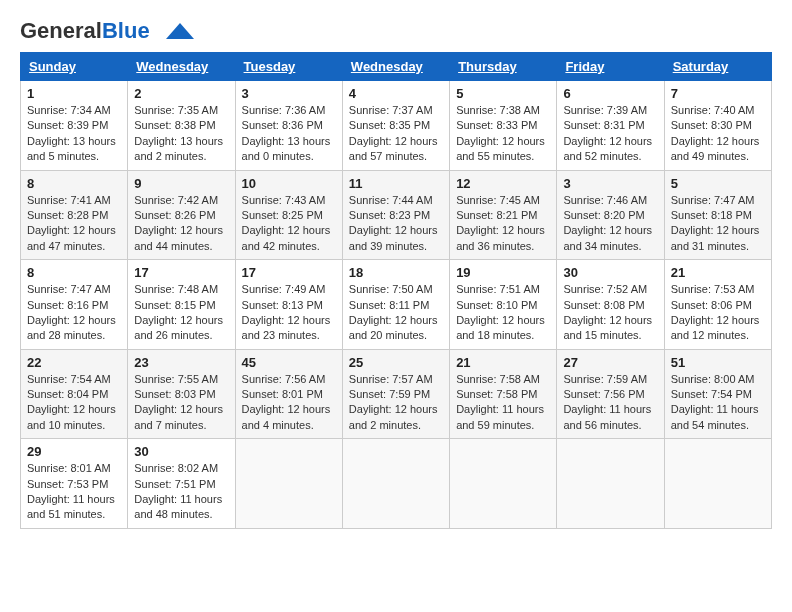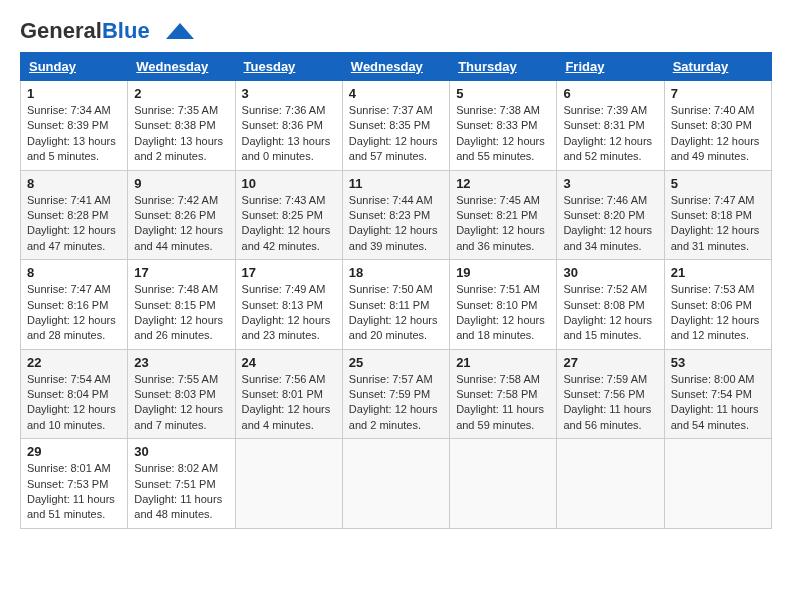--- a/index.html
+++ b/index.html
@@ -302,21 +302,21 @@
       </td>
         <td>
         <span class="day-num">23</span>
         <span class="day-info">
           Sunrise: 7:55 AM<br>
           Sunset: 8:03 PM<br>
           Daylight: 12 hours and 7 minutes.
         </span>
       </td>
         <td>
-        <span class="day-num">24</span>
+        <span class="day-num">45</span>
         <span class="day-info">
           Sunrise: 7:56 AM<br>
           Sunset: 8:01 PM<br>
           Daylight: 12 hours and 4 minutes.
         </span>
       </td>
         <td>
         <span class="day-num">25</span>
         <span class="day-info">
           Sunrise: 7:57 AM<br>
@@ -334,21 +334,21 @@
       </td>
         <td>
         <span class="day-num">27</span>
         <span class="day-info">
           Sunrise: 7:59 AM<br>
           Sunset: 7:56 PM<br>
           Daylight: 11 hours and 56 minutes.
         </span>
       </td>
         <td>
-        <span class="day-num">53</span>
+        <span class="day-num">51</span>
         <span class="day-info">
           Sunrise: 8:00 AM<br>
           Sunset: 7:54 PM<br>
           Daylight: 11 hours and 54 minutes.
         </span>
       </td>
       </tr>
       <tr>
         <td>
         <span class="day-num">29</span>

